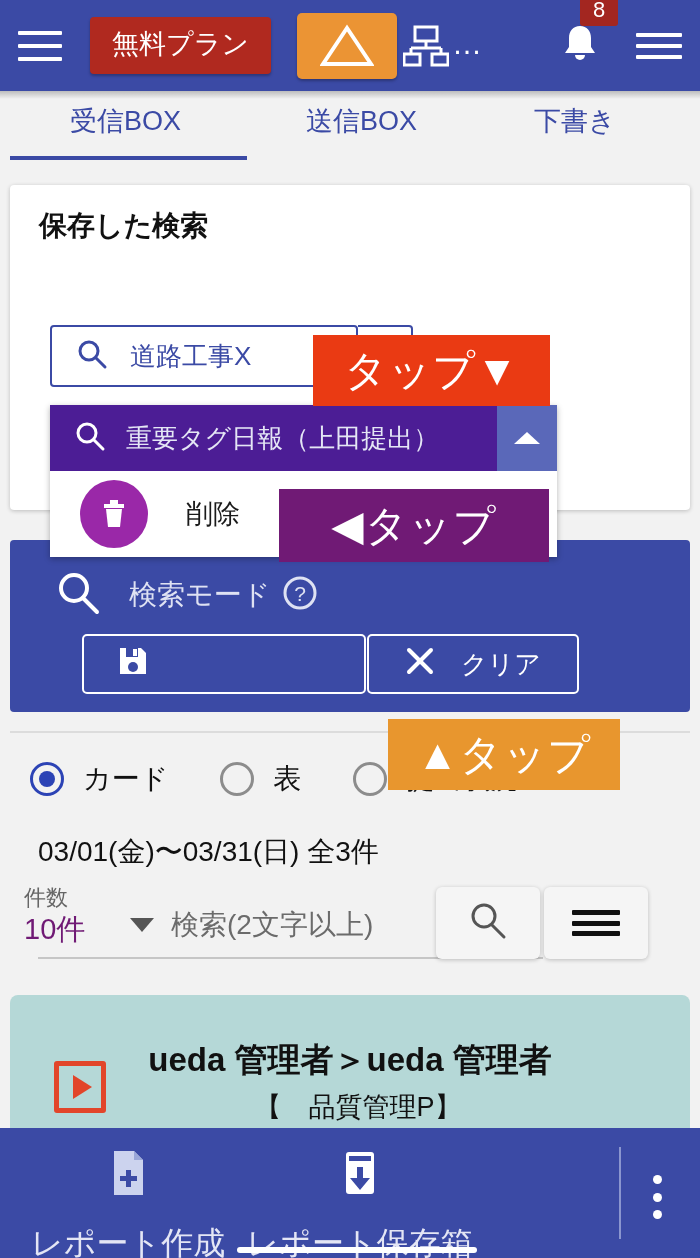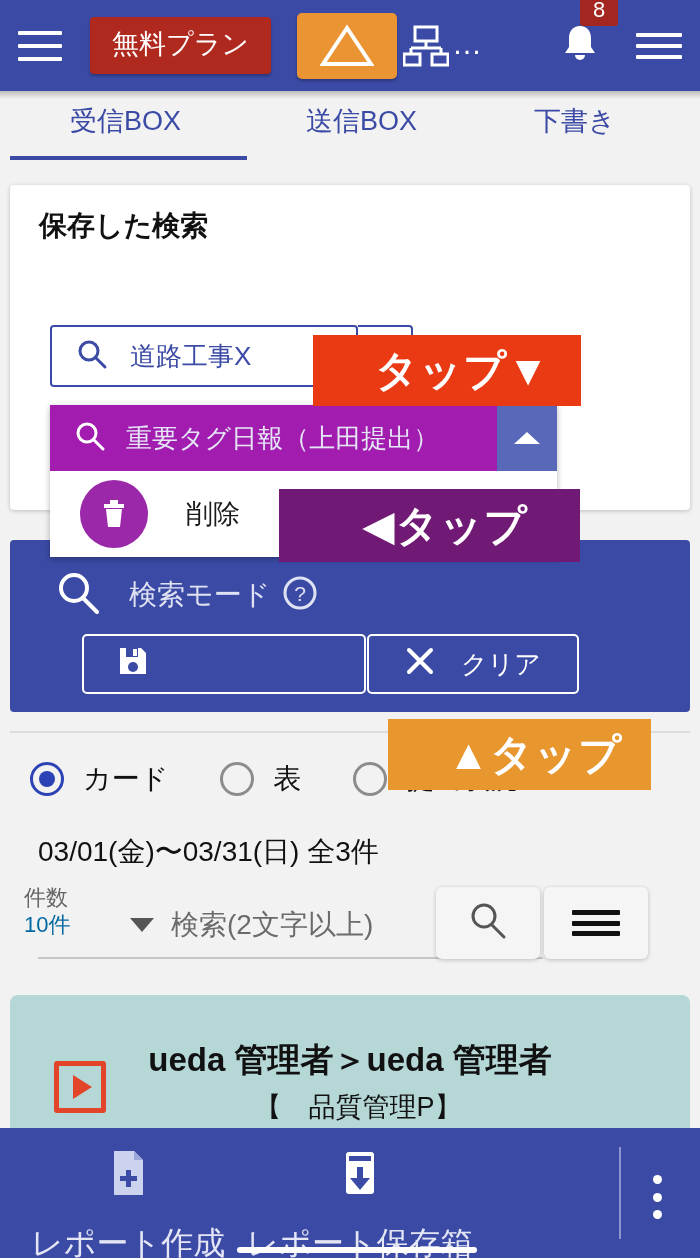--- a/index.html
+++ b/index.html
@@ -167,21 +167,21 @@
   #saved-search-dropdown {
     position: absolute;
     top: 405px; left: 50px;
     width: 507px;
     z-index: 20;
     box-shadow: 0 2px 6px rgba(0,0,0,.3);
     background: #fff;
   }
   #dropdown-selected-row {
     height: 66px;
-    background: #a21caf;
+    background: #4c1d95;
     display: flex; align-items: center;
     position: relative;
   }
   #dropdown-selected-row .mag { margin-left: 24px; flex:0 0 auto;}
   #dropdown-selected-label {
     margin-left: 20px;
     color: #e4e6f5;
     font-size: 26px;
     white-space: nowrap;
   }
@@ -209,25 +209,24 @@
     margin-left: 38px;
     font-size: 27px;
     color: #1a1a1a;
   }
 
   
   .tap-overlay {
     position: absolute;
     display: flex; align-items: center; justify-content: center;
     color: #fff;
-    font-weight: bold;
+    font-weight: normal;
     letter-spacing: 1px;
     z-index: 40;
     white-space: nowrap;
-    padding-left: 31px;
   }
   #tap-overlay-dropdown {
     left: 313px; top: 335px; width: 237px; height: 71px;
     background: #ea3a13; font-size: 42px;
   }
   #tap-overlay-delete {
     left: 279px; top: 489px; width: 270px; height: 73px;
     background: #701a75; font-size: 42px;
   }
   #tap-overlay-card {
@@ -320,21 +319,21 @@
     font-size: 28px;
     color: #111;
     z-index: 5;
   }
   #count-block {
     position: absolute;
     top: 884px; left: 24px;
     z-index: 5;
   }
   #count-label { font-size: 22px; color: #666; line-height: 1.25; }
-  #count-value { font-size: 22px; color: #0369a1; line-height: 1.2; }
+  #count-value { font-size: 29px; color: #701a75; line-height: 1.2; }
   #filter-dropdown-row {
     position: absolute;
     top: 906px; left: 130px;
     display: flex; align-items: center;
     z-index: 5;
   }
   #filter-caret {
     width: 0; height: 0;
     border-left: 12px solid transparent;
     border-right: 12px solid transparent;

